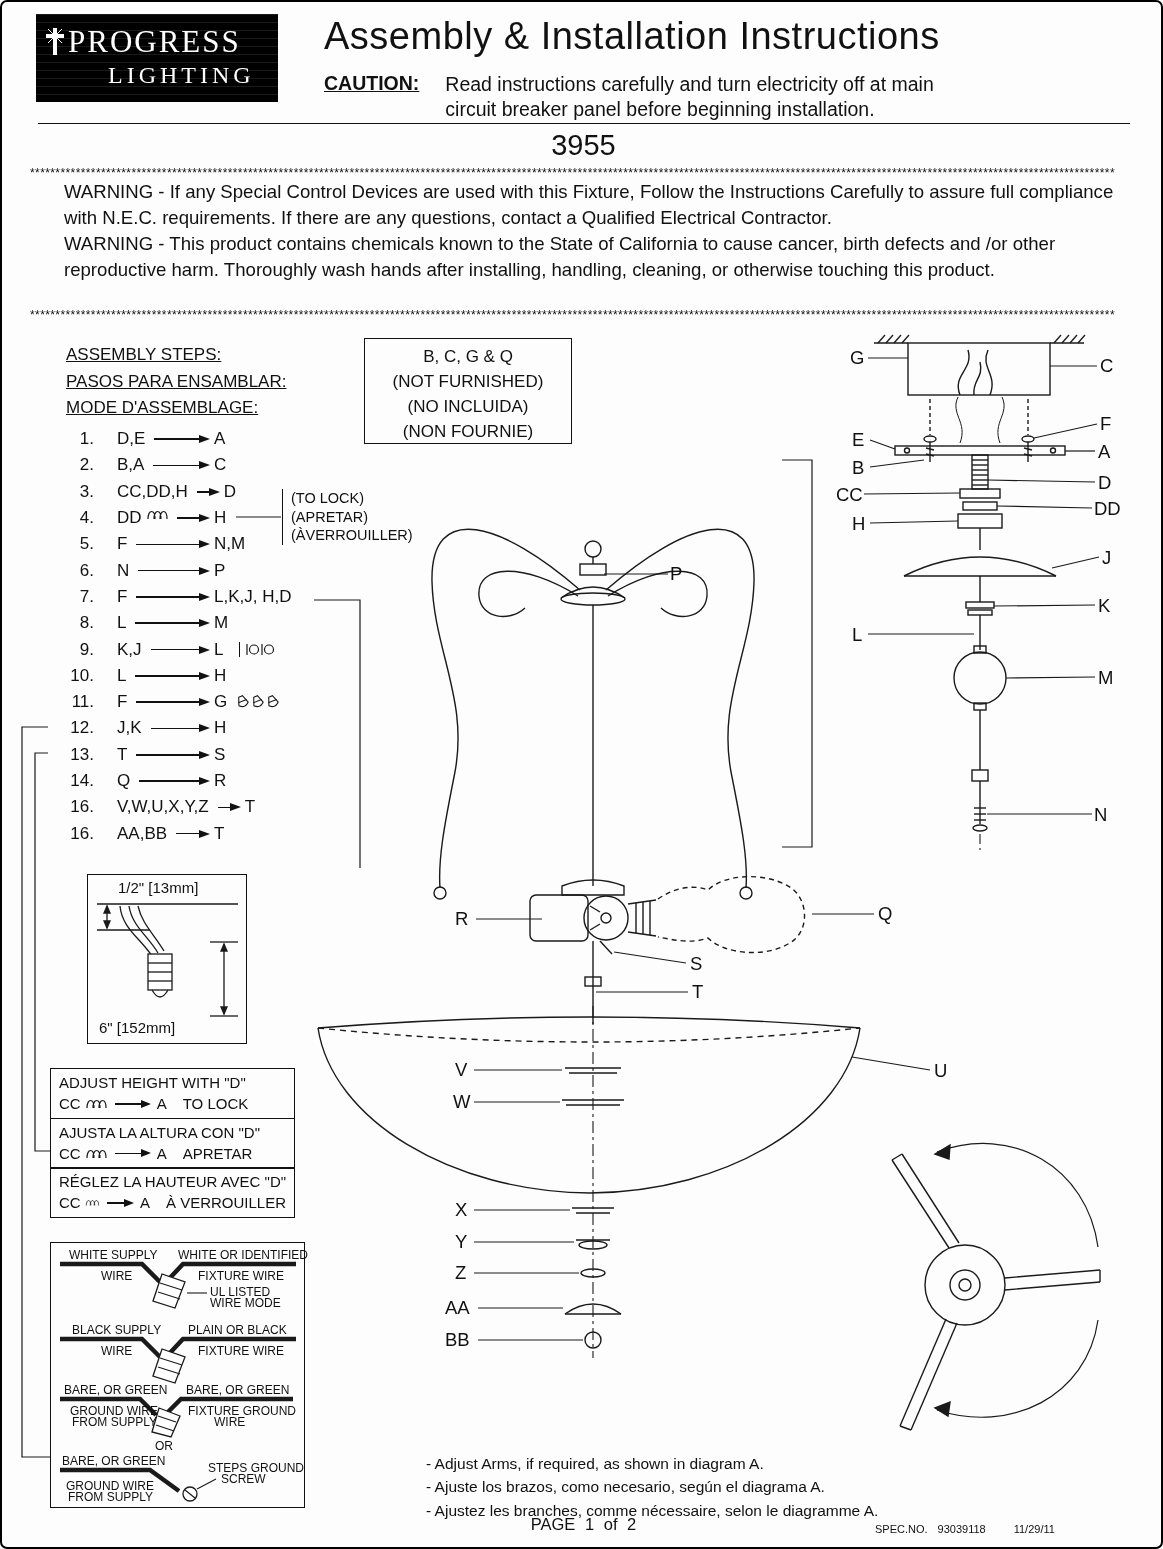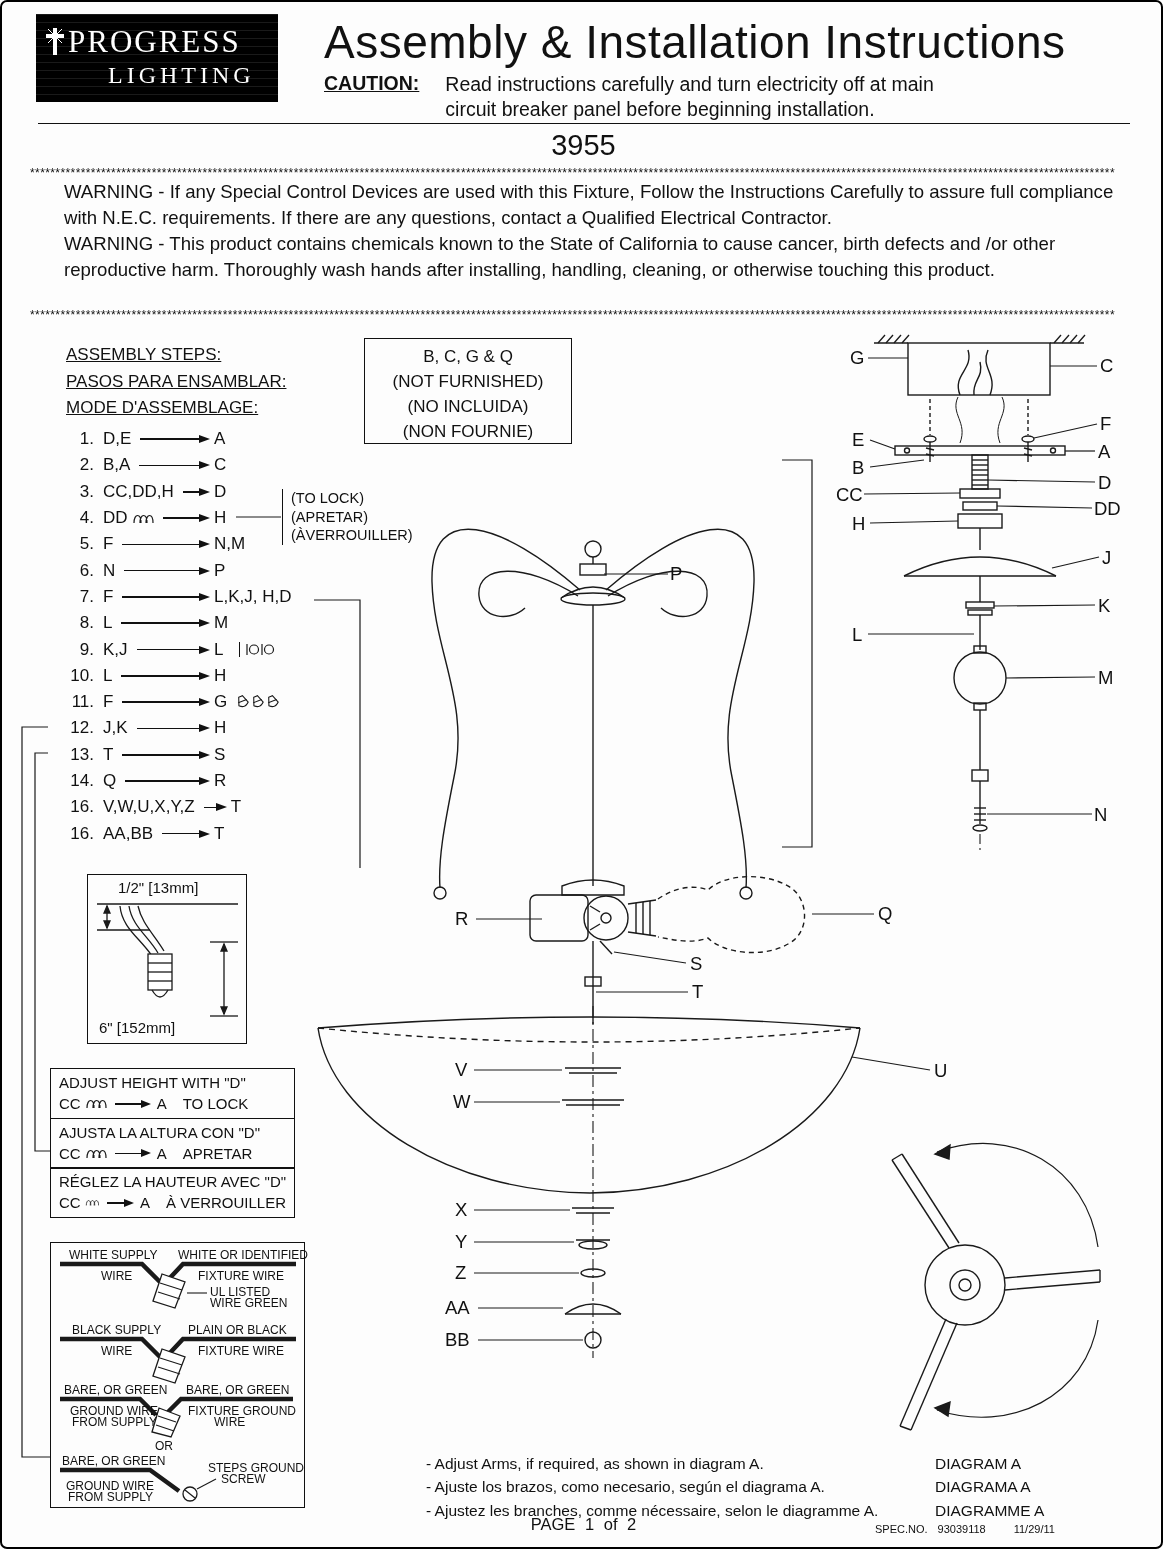--- a/index.html
+++ b/index.html
@@ -7,36 +7,36 @@
   .page{position:relative;width:1163px;height:1549px;background:#fdfdfd;color:#111;
         font-family:"Liberation Sans",sans-serif;border:2.5px solid #000;border-radius:7px;overflow:hidden}
   .abs{position:absolute}
   svg.overlay{position:absolute;left:0;top:0;pointer-events:none}
 
   
   .logo{left:34px;top:12px;width:242px;height:88px;background:#000 repeating-linear-gradient(180deg,rgba(255,255,255,.10) 0 1px,transparent 1px 8px);
         color:#fff;font-family:"Liberation Serif",serif;padding:10px 10px 8px 10px}
   .logo-l1{font-size:31px;letter-spacing:2px;display:flex;align-items:center;gap:4px}
   .logo-l2{font-size:24px;letter-spacing:4px;margin-left:62px;margin-top:2px}
-  .title{left:322px;top:13px;font-size:46px;letter-spacing:.5px;white-space:nowrap}
+  .title{left:322px;top:13px;font-size:38px;letter-spacing:.5px;white-space:nowrap}
   .caution-row{left:322px;top:70px;display:flex;font-size:19.5px}
   .caution-label{font-weight:bold;text-decoration:underline;margin-right:26px}
   .caution-text{line-height:25px}
   .header-rule{left:36px;top:121px;width:1092px;border-top:1.6px solid #111}
   .model{left:0;top:127px;width:1163px;text-align:center;font-size:29px}
   .stars{left:28px;width:1108px;font-size:12px;white-space:nowrap;overflow:hidden;letter-spacing:.4px}
   .warnings{left:62px;top:177px;width:1052px;font-size:18.6px;line-height:26px}
 
   
   .asm-head{left:64px;top:340px;font-size:17px;line-height:26.5px}
   .asm-head div{text-decoration:underline}
   .steps{left:62px;top:424px;width:228px;font-size:17px}
   .step-row{display:flex;align-items:center;height:26.3px;white-space:nowrap}
   .s-num{width:30px;text-align:right;flex:0 0 auto}
-  .s-from{margin-left:9px;flex:0 0 auto;display:flex;align-items:center}
+  .s-from{margin-left:23px;flex:0 0 auto;display:flex;align-items:flex-start}
   .s-to{flex:0 0 78px;overflow:visible;display:flex;align-items:center}
   .arrow{flex:1 1 auto;min-width:12px;height:1.6px;background:#111;position:relative;margin:0 15px 0 9px;align-self:center}
   .arrow::after{content:"";position:absolute;right:-11px;top:50%;transform:translateY(-50%);
                 border-left:11px solid #111;border-top:4.5px solid transparent;border-bottom:4.5px solid transparent}
   .lock-notes{left:280px;top:487px;font-size:14.5px;line-height:18.6px;border-left:1.5px solid #111;padding-left:8px}
   .icon-wrap{display:inline-flex;align-items:center;margin-left:4px}
   .bracketed{border-left:1.5px solid #111;padding-left:5px;margin-left:16px}
 
   
   .nf-box{left:362px;top:336px;width:208px;height:106px;border:1.6px solid #111;text-align:center;
@@ -570,21 +570,21 @@
       </div>
     </div>
   </div>
 
   <div class="abs wiring-box"></div>
   <span class="wlabel" style="left:67px;top:1246px">WHITE SUPPLY</span>
   <span class="wlabel" style="left:176px;top:1246px">WHITE OR IDENTIFIED</span>
   <span class="wlabel" style="left:99px;top:1267px">WIRE</span>
   <span class="wlabel" style="left:196px;top:1267px">FIXTURE WIRE</span>
   <span class="wlabel" style="left:208px;top:1283px">UL LISTED</span>
-  <span class="wlabel" style="left:208px;top:1294px">WIRE GREEN</span>
+  <span class="wlabel" style="left:208px;top:1294px">WIRE MODE</span>
   <span class="wlabel" style="left:70px;top:1321px">BLACK SUPPLY</span>
   <span class="wlabel" style="left:186px;top:1321px">PLAIN OR BLACK</span>
   <span class="wlabel" style="left:99px;top:1342px">WIRE</span>
   <span class="wlabel" style="left:196px;top:1342px">FIXTURE WIRE</span>
   <span class="wlabel" style="left:62px;top:1381px">BARE, OR GREEN</span>
   <span class="wlabel" style="left:184px;top:1381px">BARE, OR GREEN</span>
   <span class="wlabel" style="left:68px;top:1402px">GROUND WIRE</span>
   <span class="wlabel" style="left:70px;top:1413px">FROM SUPPLY</span>
   <span class="wlabel" style="left:186px;top:1402px">FIXTURE GROUND</span>
   <span class="wlabel" style="left:212px;top:1413px">WIRE</span>
@@ -623,25 +623,20 @@
   <span class="dlabel" style="left:850px;top:622px">L</span>
   <span class="dlabel" style="left:1096px;top:665px">M</span>
   <span class="dlabel" style="left:1092px;top:802px">N</span>
 
   <div class="abs notes">
     <div>- Adjust Arms, if required, as shown in diagram A.</div>
     <div>- Ajuste los brazos, como necesario, según el diagrama A.</div>
     <div>- Ajustez les branches, comme nécessaire, selon le diagramme A.</div>
   </div>
 
-  <div class="abs diaga-labels">
-    <div>DIAGRAM A</div>
-    <div>DIAGRAMA A</div>
-    <div>DIAGRAMME A</div>
-  </div>
 
   <div class="abs footer-page">PAGE 1 of 2</div>
   <div class="abs footer-spec">
     <span>SPEC.NO.</span>
     <span>93039118</span>
     <span class="date">11/29/11</span>
   </div>
 
 </div>
 

